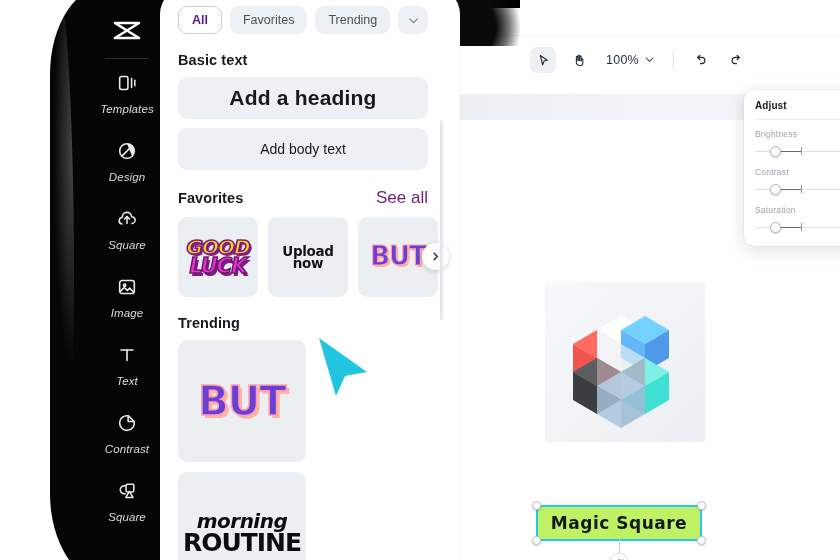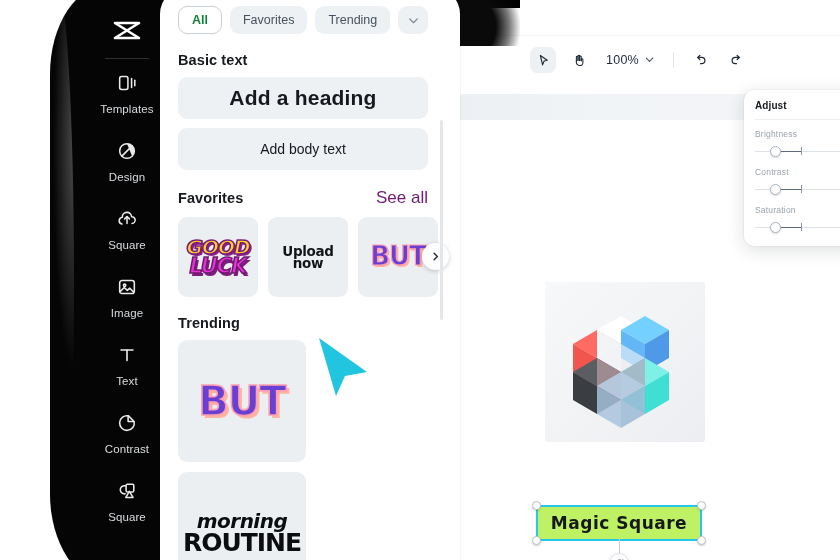--- a/index.html
+++ b/index.html
@@ -116,21 +116,21 @@
   }
 
   
   .sidebar {
     position: absolute; left: 50px; top: -16px;
     width: 118px; height: 600px;
     background: #050505;
     border-top-right-radius: 0;
     border-radius: 60px 0 0 60px / 90px 0 0 90px;
   }
-  .sidebar-inner { position: absolute; left: 36px; top: 16px; width: 82px; height: 560px; }
+  .sidebar-inner { position: absolute; left: 36px; top: 16px; width: 82px; height: 560px; font-style: italic; }
   .sb-logo { margin-top: 14px; display: flex; align-items: center; justify-content: center; height: 34px; }
   .sb-logo-div { width: 44px; height: 1px; background: #2f2f2f; margin: 10px auto 0; }
   .sb-item {
     display: flex; flex-direction: column; align-items: center; justify-content: center;
     gap: 5px; height: 68px; color: #e8eaec;
   }
   .sb-label { font-size: 11.5px; color: #d9dcdf; letter-spacing: .1px; }
 
   
   .text-panel {
@@ -141,21 +141,21 @@
     box-shadow: 0 0 0 1px rgba(0,0,0,.03);
     overflow: hidden;
   }
   .panel-inner { position: absolute; left: 0; top: 12px; width: 286px; height: 560px; padding: 0 18px; }
   .chips { display: flex; align-items: center; gap: 8px; padding-top: 6px; }
   .chip {
     height: 28px; padding: 0 13px; border-radius: 9px;
     display: flex; align-items: center; justify-content: center;
     font-size: 12.5px; color: #44505f; background: #eef1f4; font-weight: 500;
   }
-  .chip.active { background: #ffffff; border: 1.3px solid #c9d0d8; color: #15803d; font-weight: 600; }
+  .chip.active { background: #ffffff; border: 1.3px solid #c9d0d8; color: #4c1d95; font-weight: 600; }
   .chip-caret {
     width: 30px; height: 28px; border-radius: 9px; background: #eef1f4;
     display: flex; align-items: center; justify-content: center; color: #7d8794;
     margin-left: auto;
   }
   .section-title { font-size: 14.5px; font-weight: bold; color: #16191d; margin: 18px 0 9px; letter-spacing: .1px;}
   .section-head { display: flex; align-items: baseline; justify-content: space-between; margin: 18px 0 9px; }
   .section-head .section-title { margin: 0; }
   .see-all { font-size: 17px; color: #701a75; }
   .big-btn {

